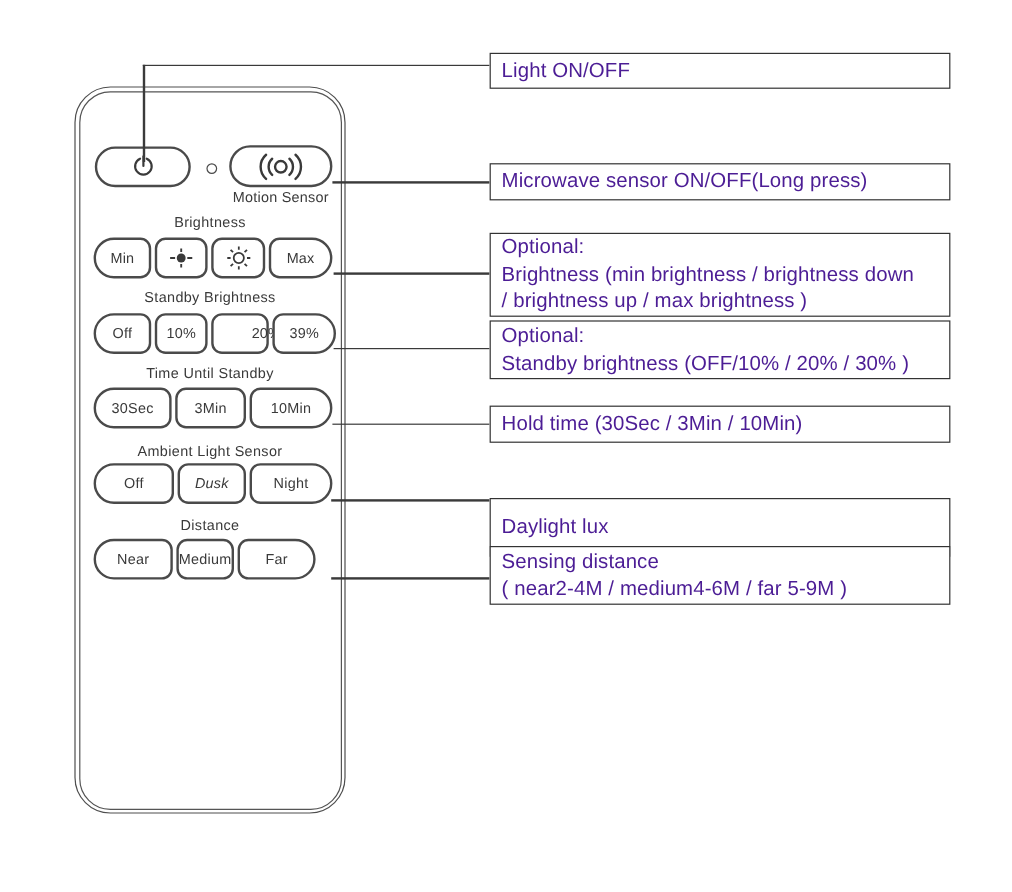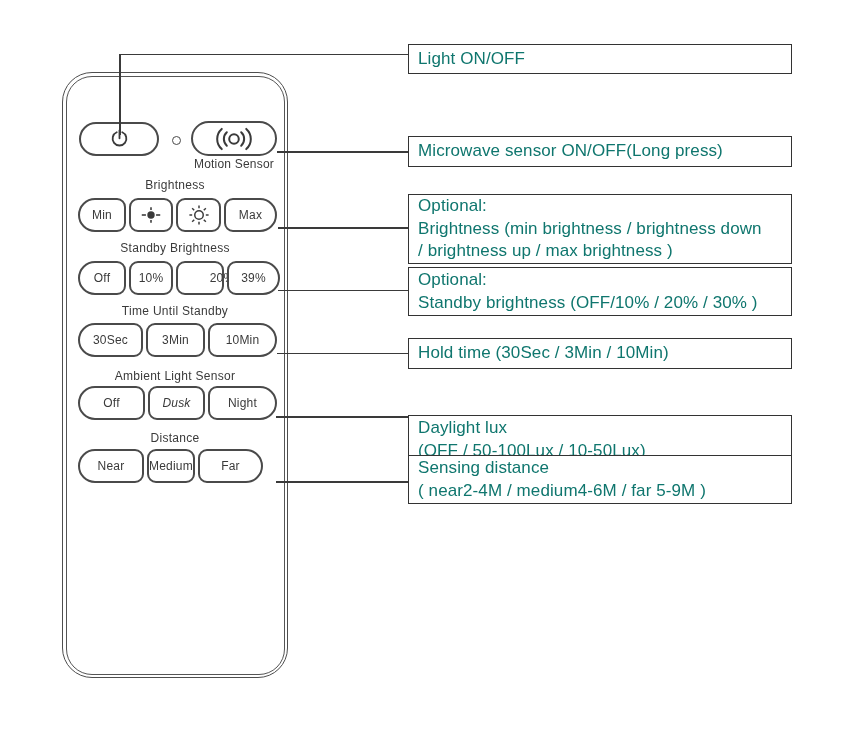--- a/index.html
+++ b/index.html
@@ -38,21 +38,21 @@
   }
   .btn-row .seg:first-child{border-radius:17px 9px 9px 17px;}
   .btn-row .seg:last-child{border-radius:9px 17px 17px 9px;}
   
   .lead{position:absolute;background:#3a3a3a;}
   
   .ann{
     position:absolute;left:408px;width:384px;border:1.6px solid #333;
     box-sizing:border-box;background:#fff;
     display:flex;flex-direction:column;justify-content:center;
-    padding:2px 9px;font-size:17px;line-height:22.5px;color:#0f766e;letter-spacing:.1px;
+    padding:2px 9px;font-size:17px;line-height:22.5px;color:#4c1d95;letter-spacing:.1px;
   }
   .ann-line{white-space:nowrap;}
   svg{display:block;}
 </style>
 </head>
 <body>
 
 <div class="stage">
 
   <div class="remote">
@@ -194,21 +194,20 @@
     <div class="ann-line">Optional:</div>
     <div class="ann-line">Standby brightness (OFF/10% / 20% / 30% )</div>
   </div>
 
   <div class="ann" style="top:338px;height:31px;">
     <div class="ann-line">Hold time (30Sec / 3Min / 10Min)</div>
   </div>
 
   <div class="ann" style="top:386px;height:49px;margin-top:29px;">
     <div class="ann-line">Daylight lux</div>
-    <div class="ann-line">(OFF / 50-100Lux / 10-50Lux)</div>
   </div>
 
   <div class="ann" style="top:455px;height:49px;">
     <div class="ann-line">Sensing distance</div>
     <div class="ann-line">( near2-4M / medium4-6M / far 5-9M )</div>
   </div>
 
 </div>
 
 </body></html>

